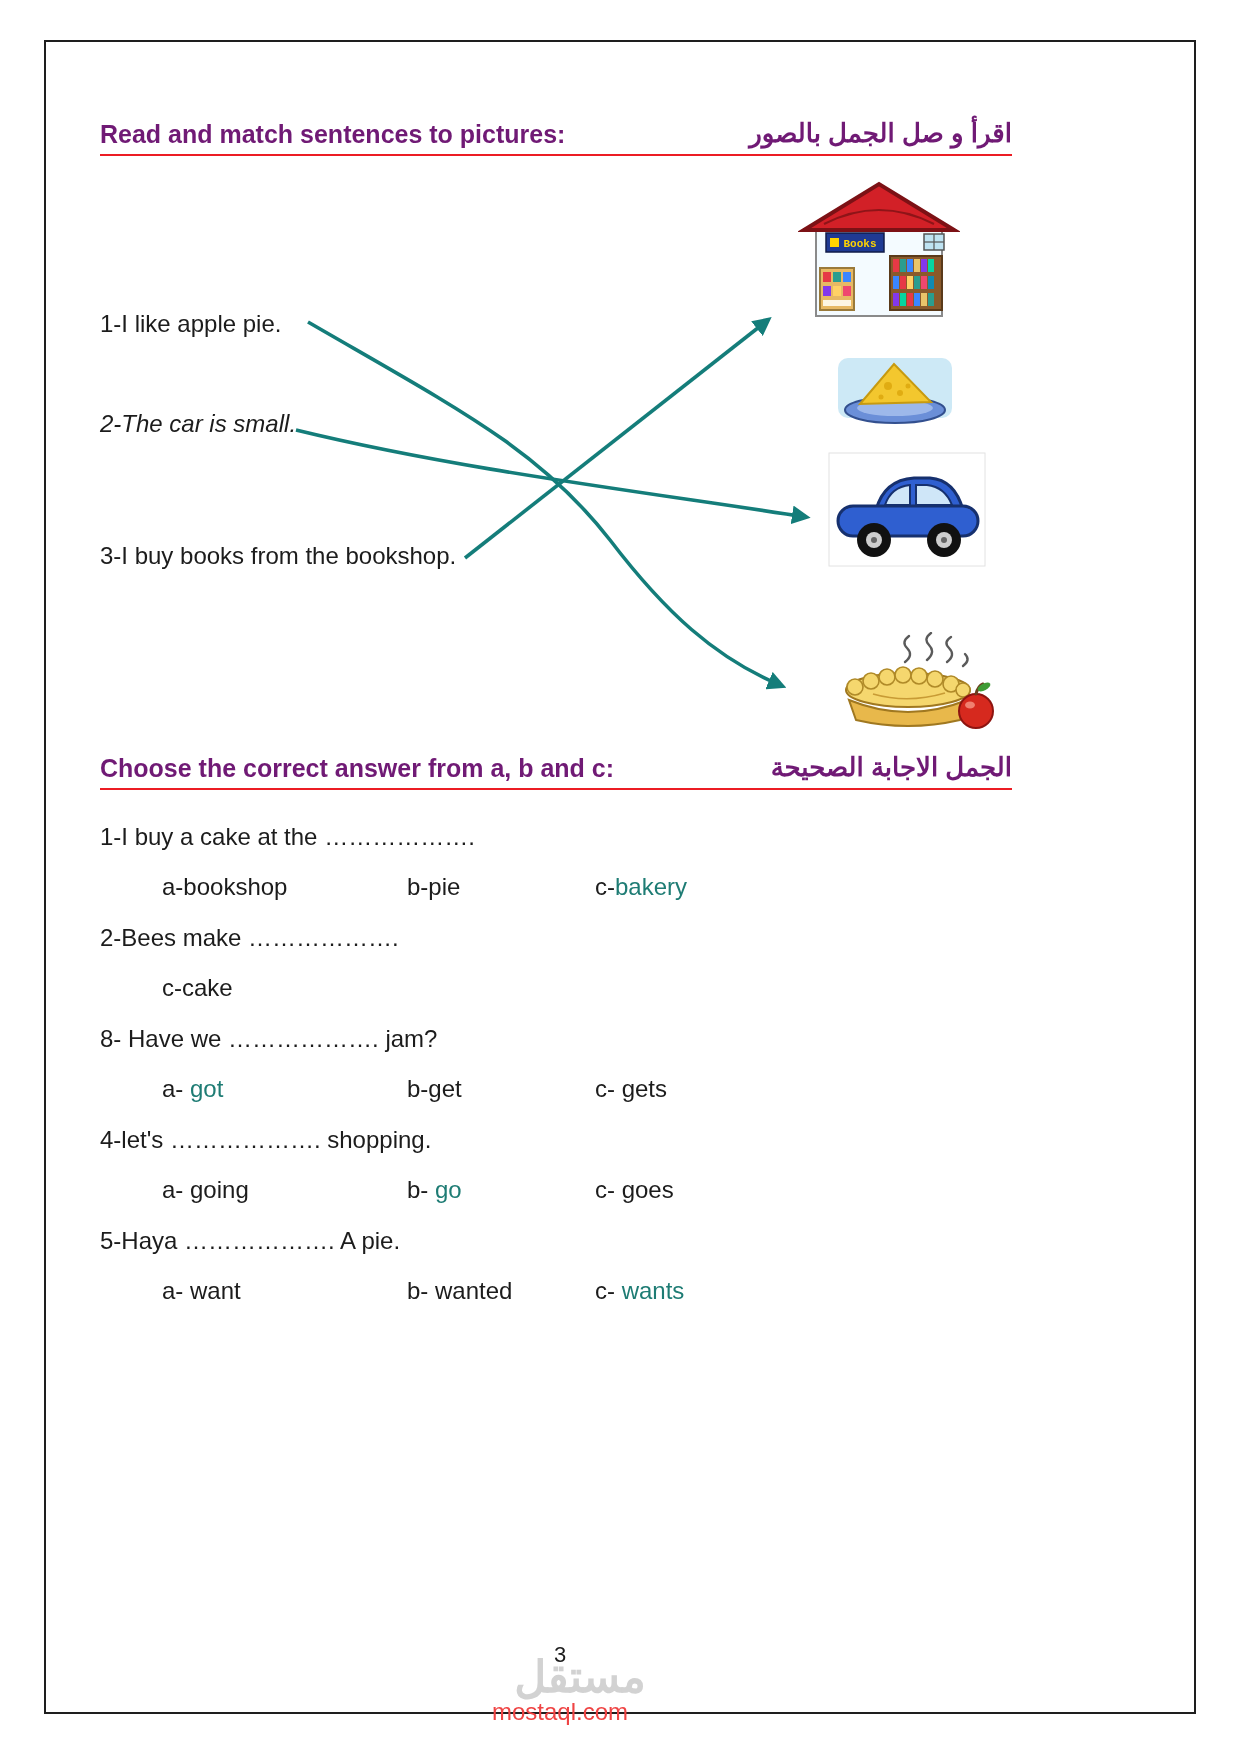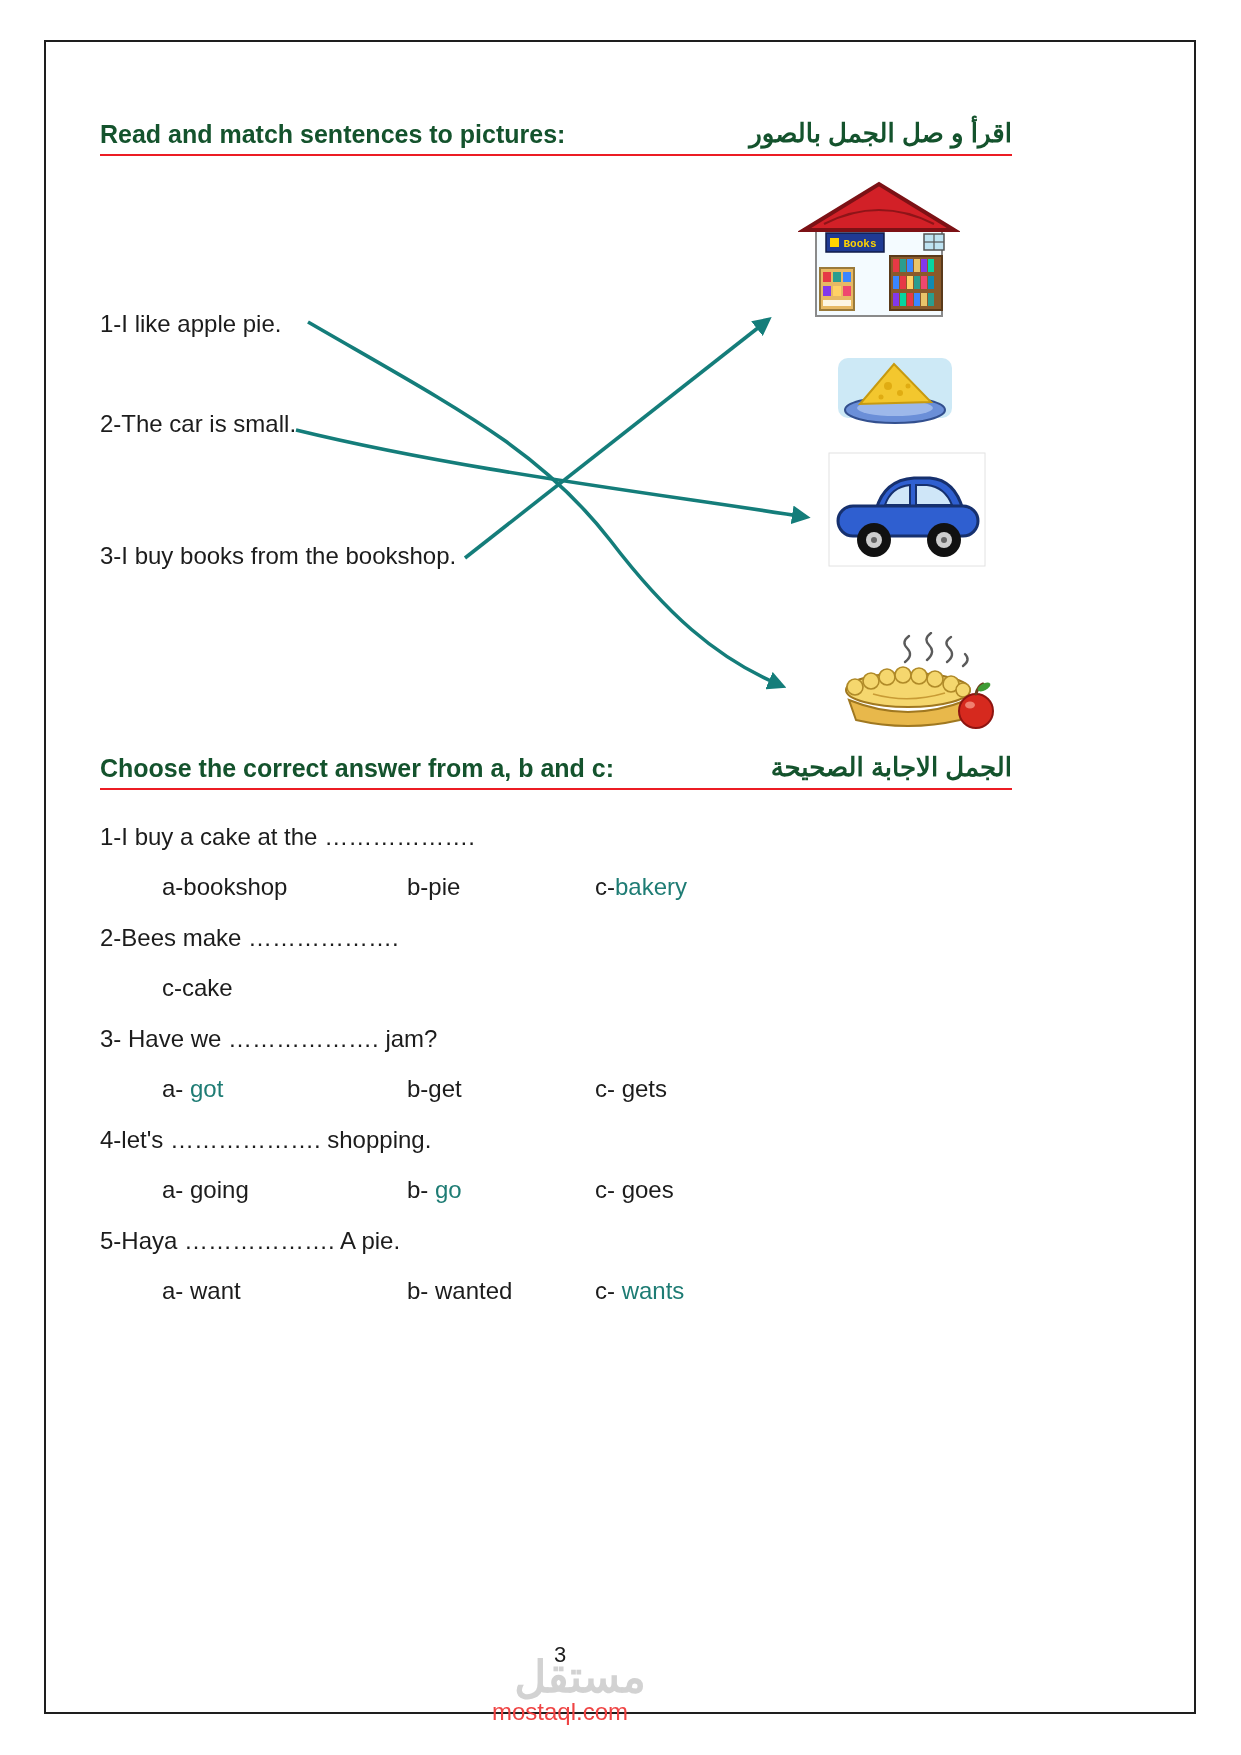--- a/index.html
+++ b/index.html
@@ -9,31 +9,31 @@
     font-family:"Liberation Sans", sans-serif; color:#1c1c1c;
     overflow:hidden;
   }
   .page-border {
     position:absolute; left:44px; top:40px; width:1152px; height:1674px;
     border:2px solid #1e1e1e; background:#ffffff;
   }
   .section-heading {
     position:absolute; left:100px; width:912px;
     display:flex; justify-content:space-between; align-items:flex-end;
-    color:#14532d; font-weight:bold;
+    color:#701a75; font-weight:bold;
     border-bottom:2.5px solid #ec1c24; padding-bottom:5px;
   }
   .section-heading .en { font-size:25px; }
   .section-heading .ar { font-size:26px; direction:rtl; }
   .heading-match  { top:118px; }
   .heading-choose { top:752px;gap:14px; }
 
   .sentence { position:absolute; left:100px; font-size:24px; white-space:nowrap; }
   .sentence-1 { top:310px; }
-  .sentence-2 { top:410px; }
+  .sentence-2 { top:410px;font-style:italic; }
   .sentence-3 { top:542px; }
 
   .pic { position:absolute; }
   .pic-bookshop { left:798px; top:178px; width:162px; height:142px; }
   .pic-cheese   { left:836px; top:356px; width:118px; height:72px; }
   .pic-car      { left:828px; top:452px; width:158px; height:115px; }
   .pic-pie      { left:833px; top:632px; width:165px; height:102px; }
 
   .match-lines { position:absolute; left:0; top:0; width:1241px; height:760px; pointer-events:none; }
 
@@ -189,21 +189,21 @@
   </div>
 
   <div class="question">
     <div class="prompt">2-Bees make ……………….</div>
     <div class="options">
       <span class="option"><span>c-</span><span>cake</span></span>
     </div>
   </div>
 
   <div class="question">
-    <div class="prompt">3- Have we ………………. jam?</div>
+    <div class="prompt">8- Have we ………………. jam?</div>
     <div class="options">
       <span class="option"><span>a- </span><span class="teal">got</span></span>
       <span class="option"><span>b-</span><span>get</span></span>
       <span class="option"><span>c- </span><span>gets</span></span>
     </div>
   </div>
 
   <div class="question">
     <div class="prompt">4-let's ………………. shopping.</div>
     <div class="options">

